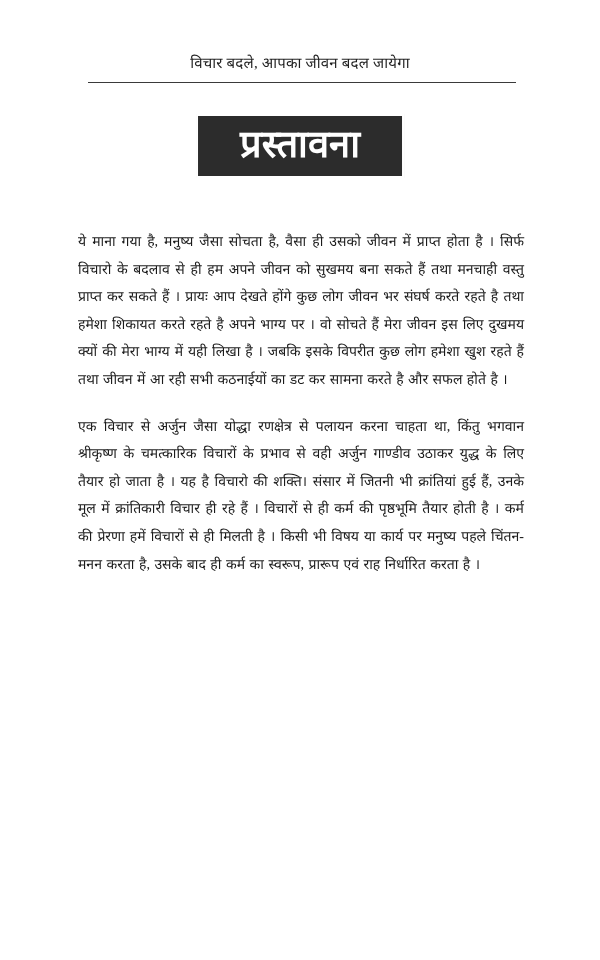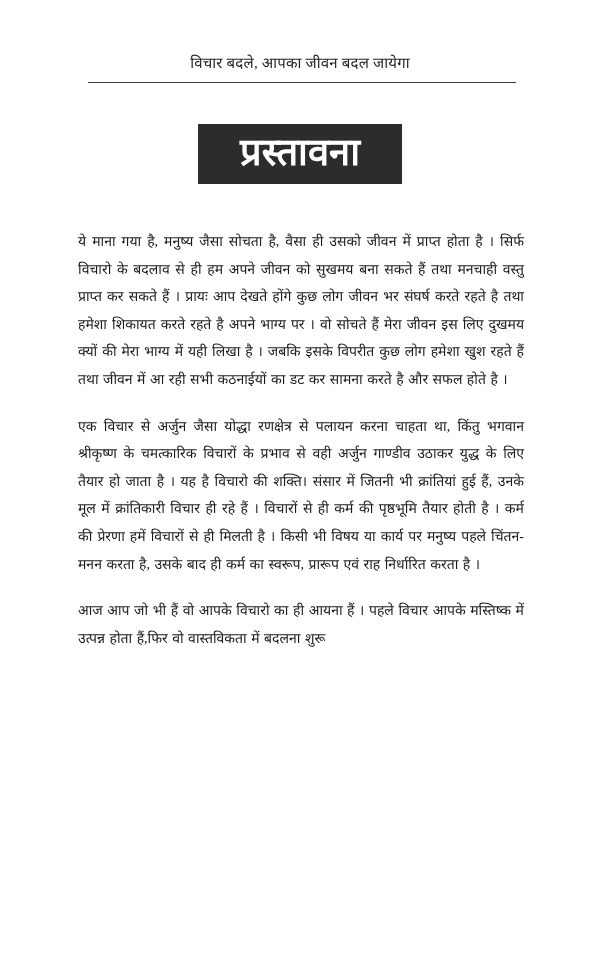--- a/index.html
+++ b/index.html
@@ -36,21 +36,21 @@
     top: 82px;
     left: 88px;
     width: 428px;
     border: 0;
     border-top: 1.5px solid #3a3a3a;
   }
 
   
   .title-box-outer {
     position: absolute;
-    top: 122px;
+    top: 114px;
     left: 50%;
     transform: translateX(-50%);
     background: #000000;
   }
   .title-box-inner {
     border: 2px solid #ffffff;
     background: #2c2c2c;
     padding: 7px 42px 9px 42px;
   }
   .title-box-inner .chapter-title {
@@ -125,21 +125,20 @@
 
   <div class="title-box-outer">
     <div class="title-box-inner">
       <div class="chapter-title">प्रस्तावना</div>
     </div>
   </div>
 
   <div class="body-text">
     <p>ये माना गया है, मनुष्य जैसा सोचता है, वैसा ही उसको जीवन में प्राप्त होता है । सिर्फ विचारो के बदलाव से ही हम अपने जीवन को सुखमय बना सकते हैं तथा मनचाही वस्तु प्राप्त कर सकते हैं । प्रायः आप देखते होंगे कुछ लोग जीवन भर संघर्ष करते रहते है तथा हमेशा शिकायत करते रहते है अपने भाग्य पर । वो सोचते हैं मेरा जीवन इस लिए दुखमय क्यों की मेरा भाग्य में यही लिखा है । जबकि इसके विपरीत कुछ लोग हमेशा खुश रहते हैं तथा जीवन में आ रही सभी कठनाईयों का डट कर सामना करते है और सफल होते है ।</p>
     <p>एक विचार से अर्जुन जैसा योद्धा रणक्षेत्र से पलायन करना चाहता था, किंतु भगवान श्रीकृष्ण के चमत्कारिक विचारों के प्रभाव से वही अर्जुन गाण्डीव उठाकर युद्ध के लिए तैयार हो जाता है । यह है विचारो की शक्ति। संसार में जितनी भी क्रांतियां हुई हैं, उनके मूल में क्रांतिकारी विचार ही रहे हैं । विचारों से ही कर्म की पृष्ठभूमि तैयार होती है । कर्म की प्रेरणा हमें विचारों से ही मिलती है । किसी भी विषय या कार्य पर मनुष्य पहले चिंतन-मनन करता है, उसके बाद ही कर्म का स्वरूप, प्रारूप एवं राह निर्धारित करता है ।</p>
-    <p>आज आप जो भी हैं वो आपके विचारो का ही आयना हैं । पहले विचार आपके मस्तिष्क में उत्पन्न होता हैं,फिर वो वास्तविकता में बदलना शुरू</p>
   </div>
 
   <div class="pageno-wrap">
     <div class="pageno-line"></div>
     <div class="pageno-tick"></div>
     <div class="pageno-num">1</div>
     <div class="pageno-tick"></div>
     <div class="pageno-line"></div>
   </div>
 

